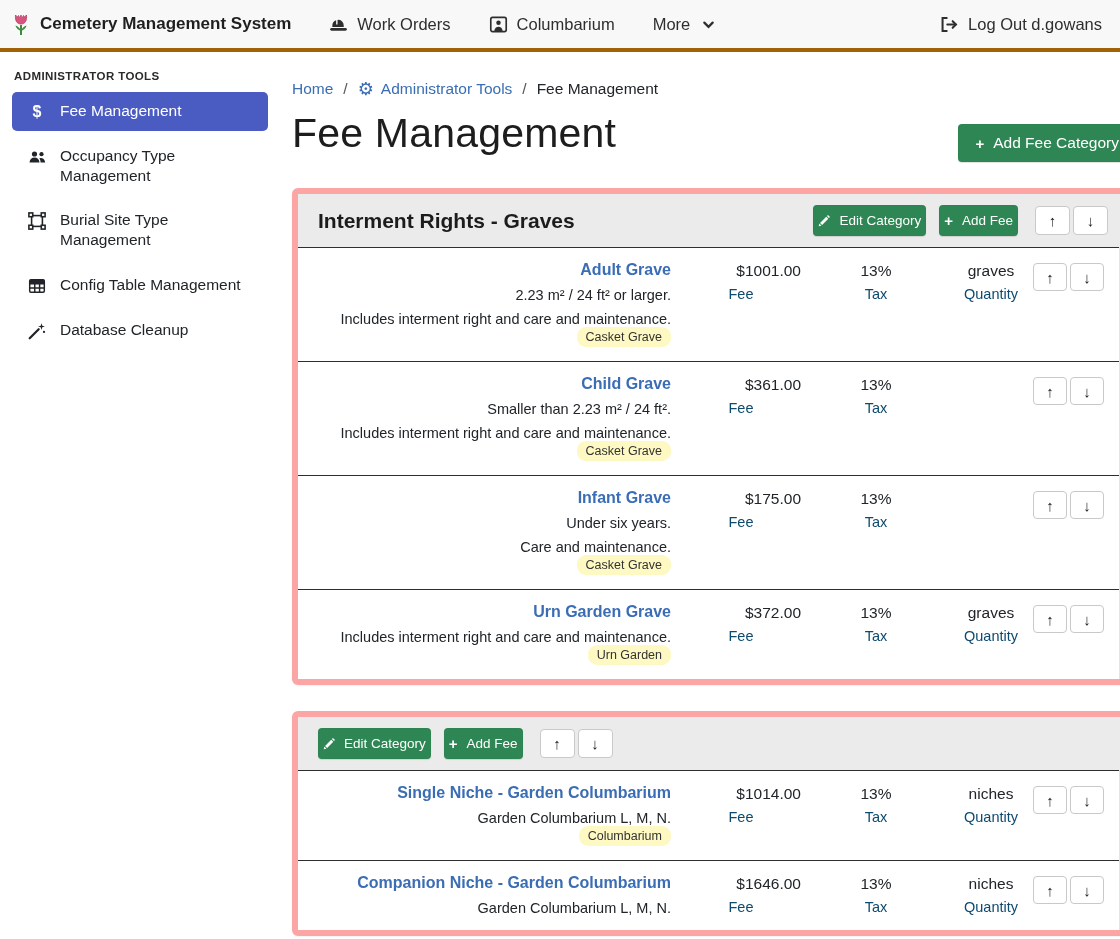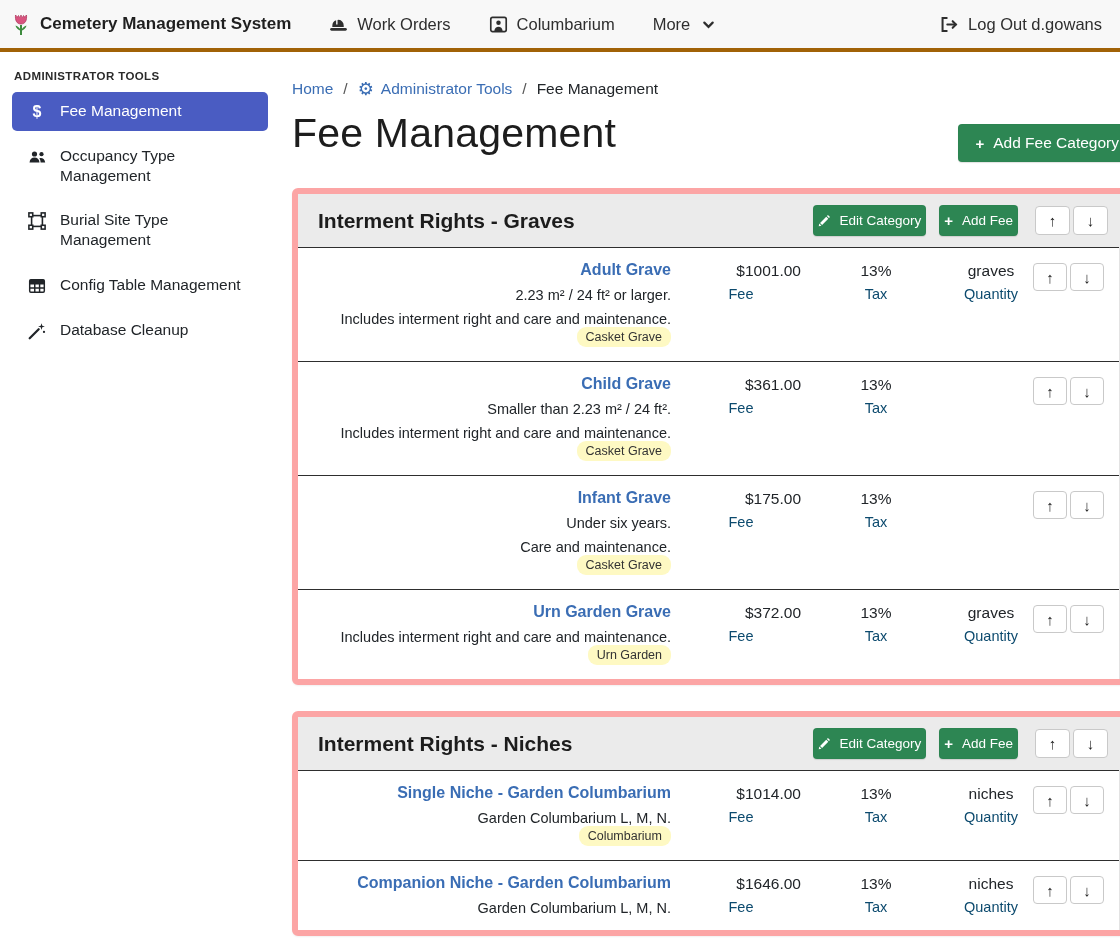--- a/index.html
+++ b/index.html
@@ -361,21 +361,20 @@
             </button>
         </div>
       </div>
 
       <div class="scroll-strip"></div>
     </div>
   </section>
 
   <section class="card">
     <div class="card-header">
-      <div class="card-title">Interment Rights - Niches</div>
       <button class="btn-green btn-sm">
         <span>
           <svg width="12" height="12" viewBox="0 0 14 14" fill="#fff">
               <path d="M0.8 13.2 L1.6 10 L4 12.4 Z M2.4 9.2 L9.6 2 L12 4.4 L4.8 11.6 Z M10.4 1.2 L11.6 0 L14 2.4 L12.8 3.6 Z"></path>
             </svg>
         </span>
         <span>Edit Category</span>
       </button>
       <button class="btn-green btn-sm">
         <span class="plus">+</span>

